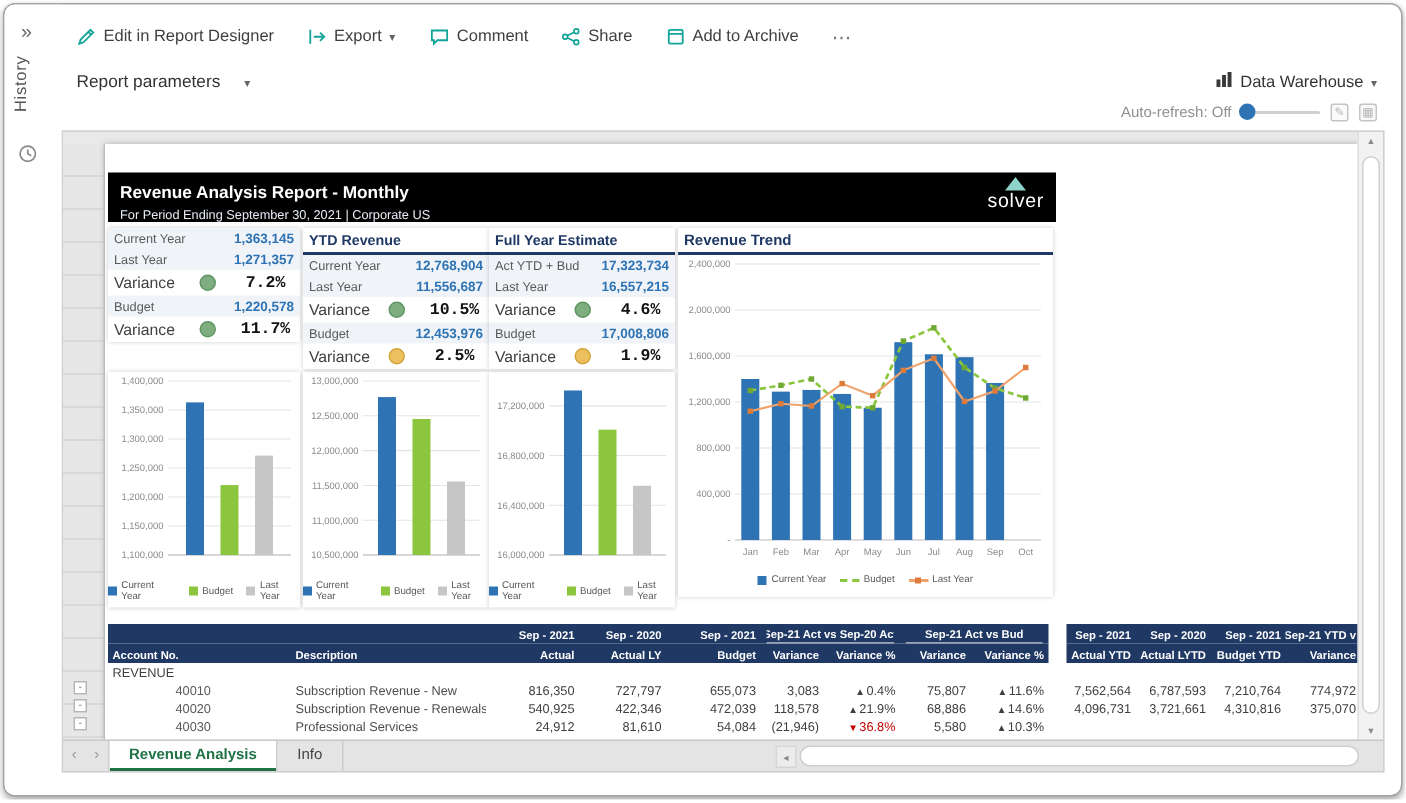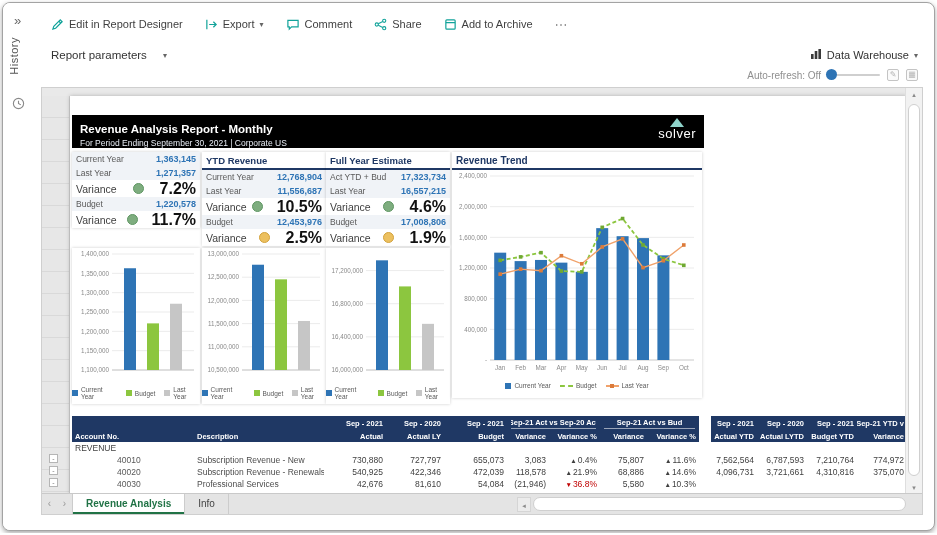--- a/index.html
+++ b/index.html
@@ -72,21 +72,21 @@
 
   
   .kpi-panel { position:absolute; top:56px; background:#fff; box-shadow:0 0 3px rgba(0,0,0,.2); }
   .kpi-title { font-size:9.5px; font-weight:bold; color:#1F3864; padding:3px 4px 2px; border-bottom:2px solid #1F3864; }
   .kpi-row { display:flex; align-items:center; padding:0 4px; }
   .kpi-row.value { height:14px; background:#F0F3F7; }
   .kpi-row.value .k-label { font-size:8.5px; color:#595959; flex:1; }
   .kpi-row.value .k-val { font-size:9px; font-weight:bold; color:#2E74B5; }
   .kpi-row.variance { height:17px; }
   .kpi-row.variance .k-label { font-size:10.5px; color:#404040; flex:1; }
-  .kpi-row.variance .k-val { font-size:16px; font-weight:800; color:#111; min-width:38px; text-align:right; }
+  .kpi-row.variance .k-val { font-size:11px; font-weight:800; color:#111; min-width:38px; text-align:center;font-family:Liberation Mono, monospace; }
   .dot { width:11px; height:11px; border-radius:50%; margin-right:14px; }
   .dot.green { background:#7EAD7F; border:1.5px solid #5F9663; }
   .dot.amber { background:#ECC05F; border:1.5px solid #D3A23C; }
 
   
   .mini-chart { position:absolute; top:152px; background:#fff; box-shadow:0 0 3px rgba(0,0,0,.2); }
   .trend-panel { position:absolute; left:382px; top:56px; width:250px; height:246px; background:#fff;
                  box-shadow:0 0 3px rgba(0,0,0,.2); }
   .trend-title { font-size:10px; font-weight:bold; color:#1F3864; padding:3px 4px 2px; border-bottom:2px solid #1F3864; }
   .legend { display:flex; justify-content:center; align-items:center; gap:9px; padding:2px 0 4px; }
@@ -488,21 +488,21 @@
               <div class="th r">Budget</div>
               <div class="th r">Variance</div>
               <div class="th r">Variance %</div>
               <div class="th r">Variance</div>
               <div class="th r">Variance %</div>
             </div>
             <div class="section-row">REVENUE</div>
             <div class="trow" style="grid-template-columns: 122px 130px 62px 58px 63px 42px 51px 47px 52px;">
               <div class="td acct">40010</div>
               <div class="td desc">Subscription Revenue - New</div>
-              <div class="td r">730,880</div>
+              <div class="td r">816,350</div>
               <div class="td r">727,797</div>
               <div class="td r">655,073</div>
               <div class="td r">3,083</div>
               <div class="td r"><span class="arrow-up">▲</span><span>0.4%</span></div>
               <div class="td r">75,807</div>
               <div class="td r"><span class="arrow-up">▲</span><span>11.6%</span></div>
             </div>
             <div class="trow" style="grid-template-columns: 122px 130px 62px 58px 63px 42px 51px 47px 52px;">
               <div class="td acct">40020</div>
               <div class="td desc">Subscription Revenue - Renewals</div>
@@ -510,21 +510,21 @@
               <div class="td r">422,346</div>
               <div class="td r">472,039</div>
               <div class="td r">118,578</div>
               <div class="td r"><span class="arrow-up">▲</span><span>21.9%</span></div>
               <div class="td r">68,886</div>
               <div class="td r"><span class="arrow-up">▲</span><span>14.6%</span></div>
             </div>
             <div class="trow" style="grid-template-columns: 122px 130px 62px 58px 63px 42px 51px 47px 52px;">
               <div class="td acct">40030</div>
               <div class="td desc">Professional Services</div>
-              <div class="td r">42,676</div>
+              <div class="td r">24,912</div>
               <div class="td r">81,610</div>
               <div class="td r">54,084</div>
               <div class="td r">(21,946)</div>
               <div class="td r"><span class="arrow-down">▼</span><span class="neg">36.8%</span></div>
               <div class="td r">5,580</div>
               <div class="td r"><span class="arrow-up">▲</span><span>10.3%</span></div>
             </div>
           </div>
           <div class="tpanel" style="left: 641px; width: 196px;">
             <div class="thead-row" style="grid-template-columns: 46px 50px 50px 50px; height: 13px;">

